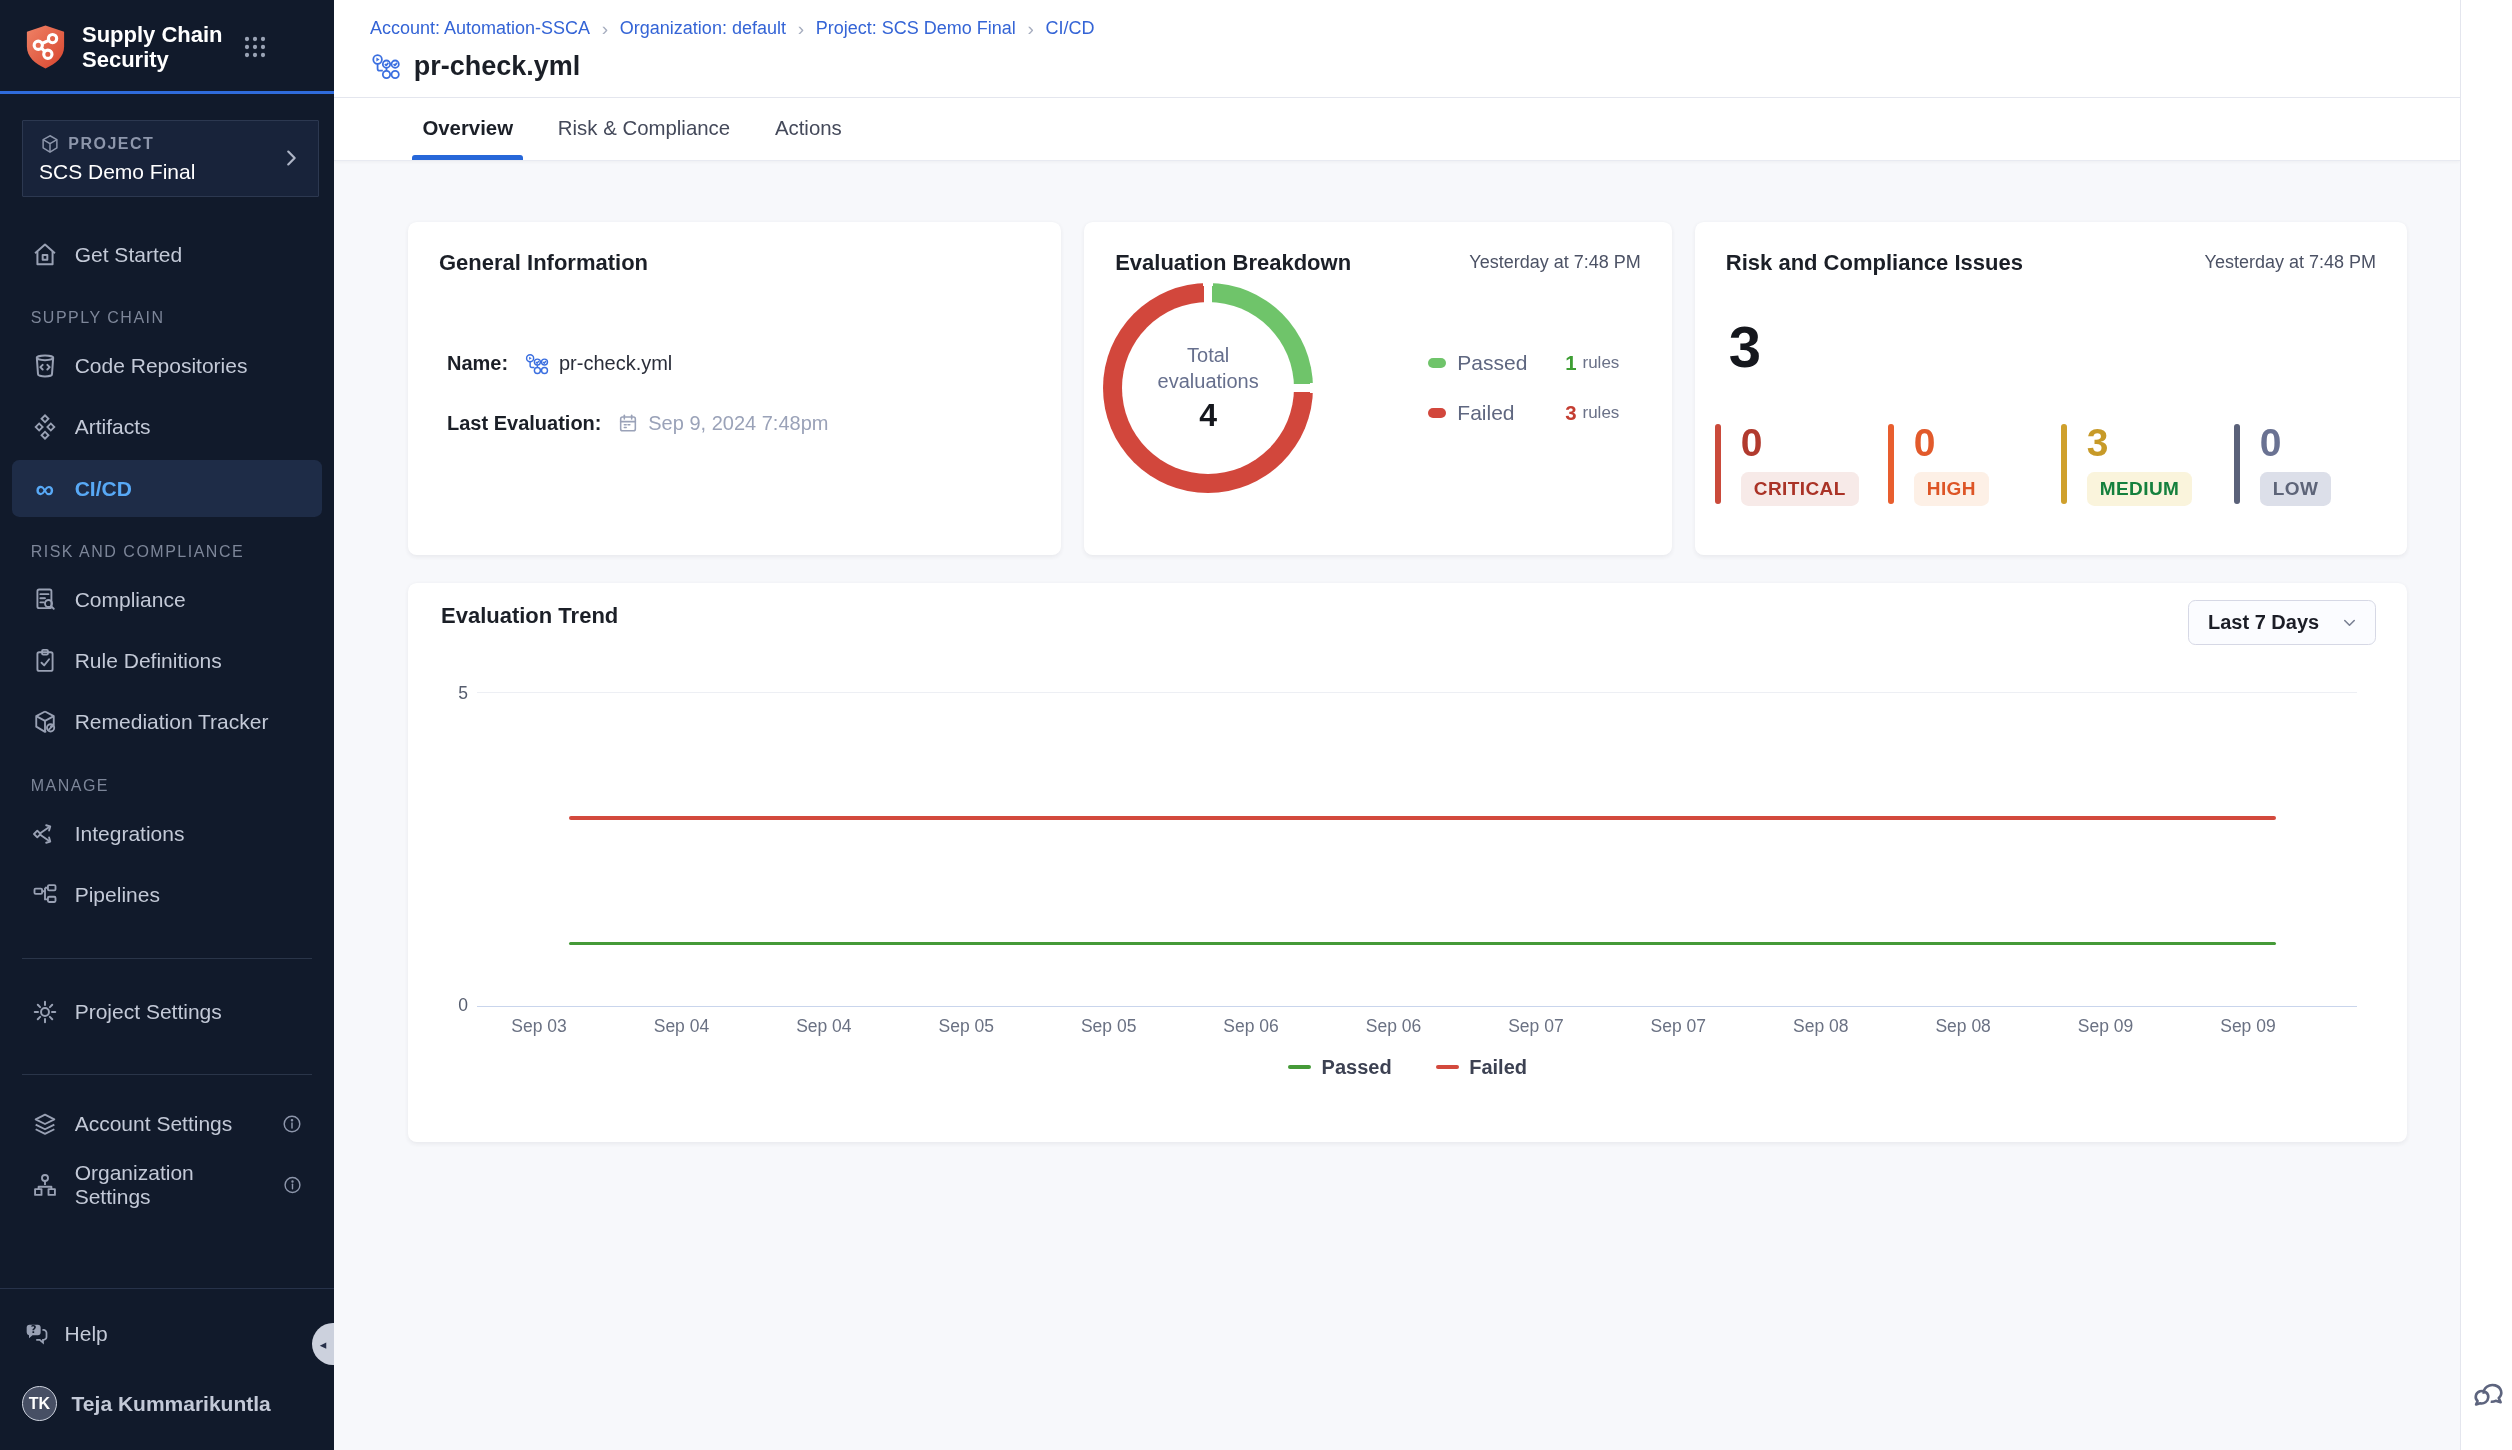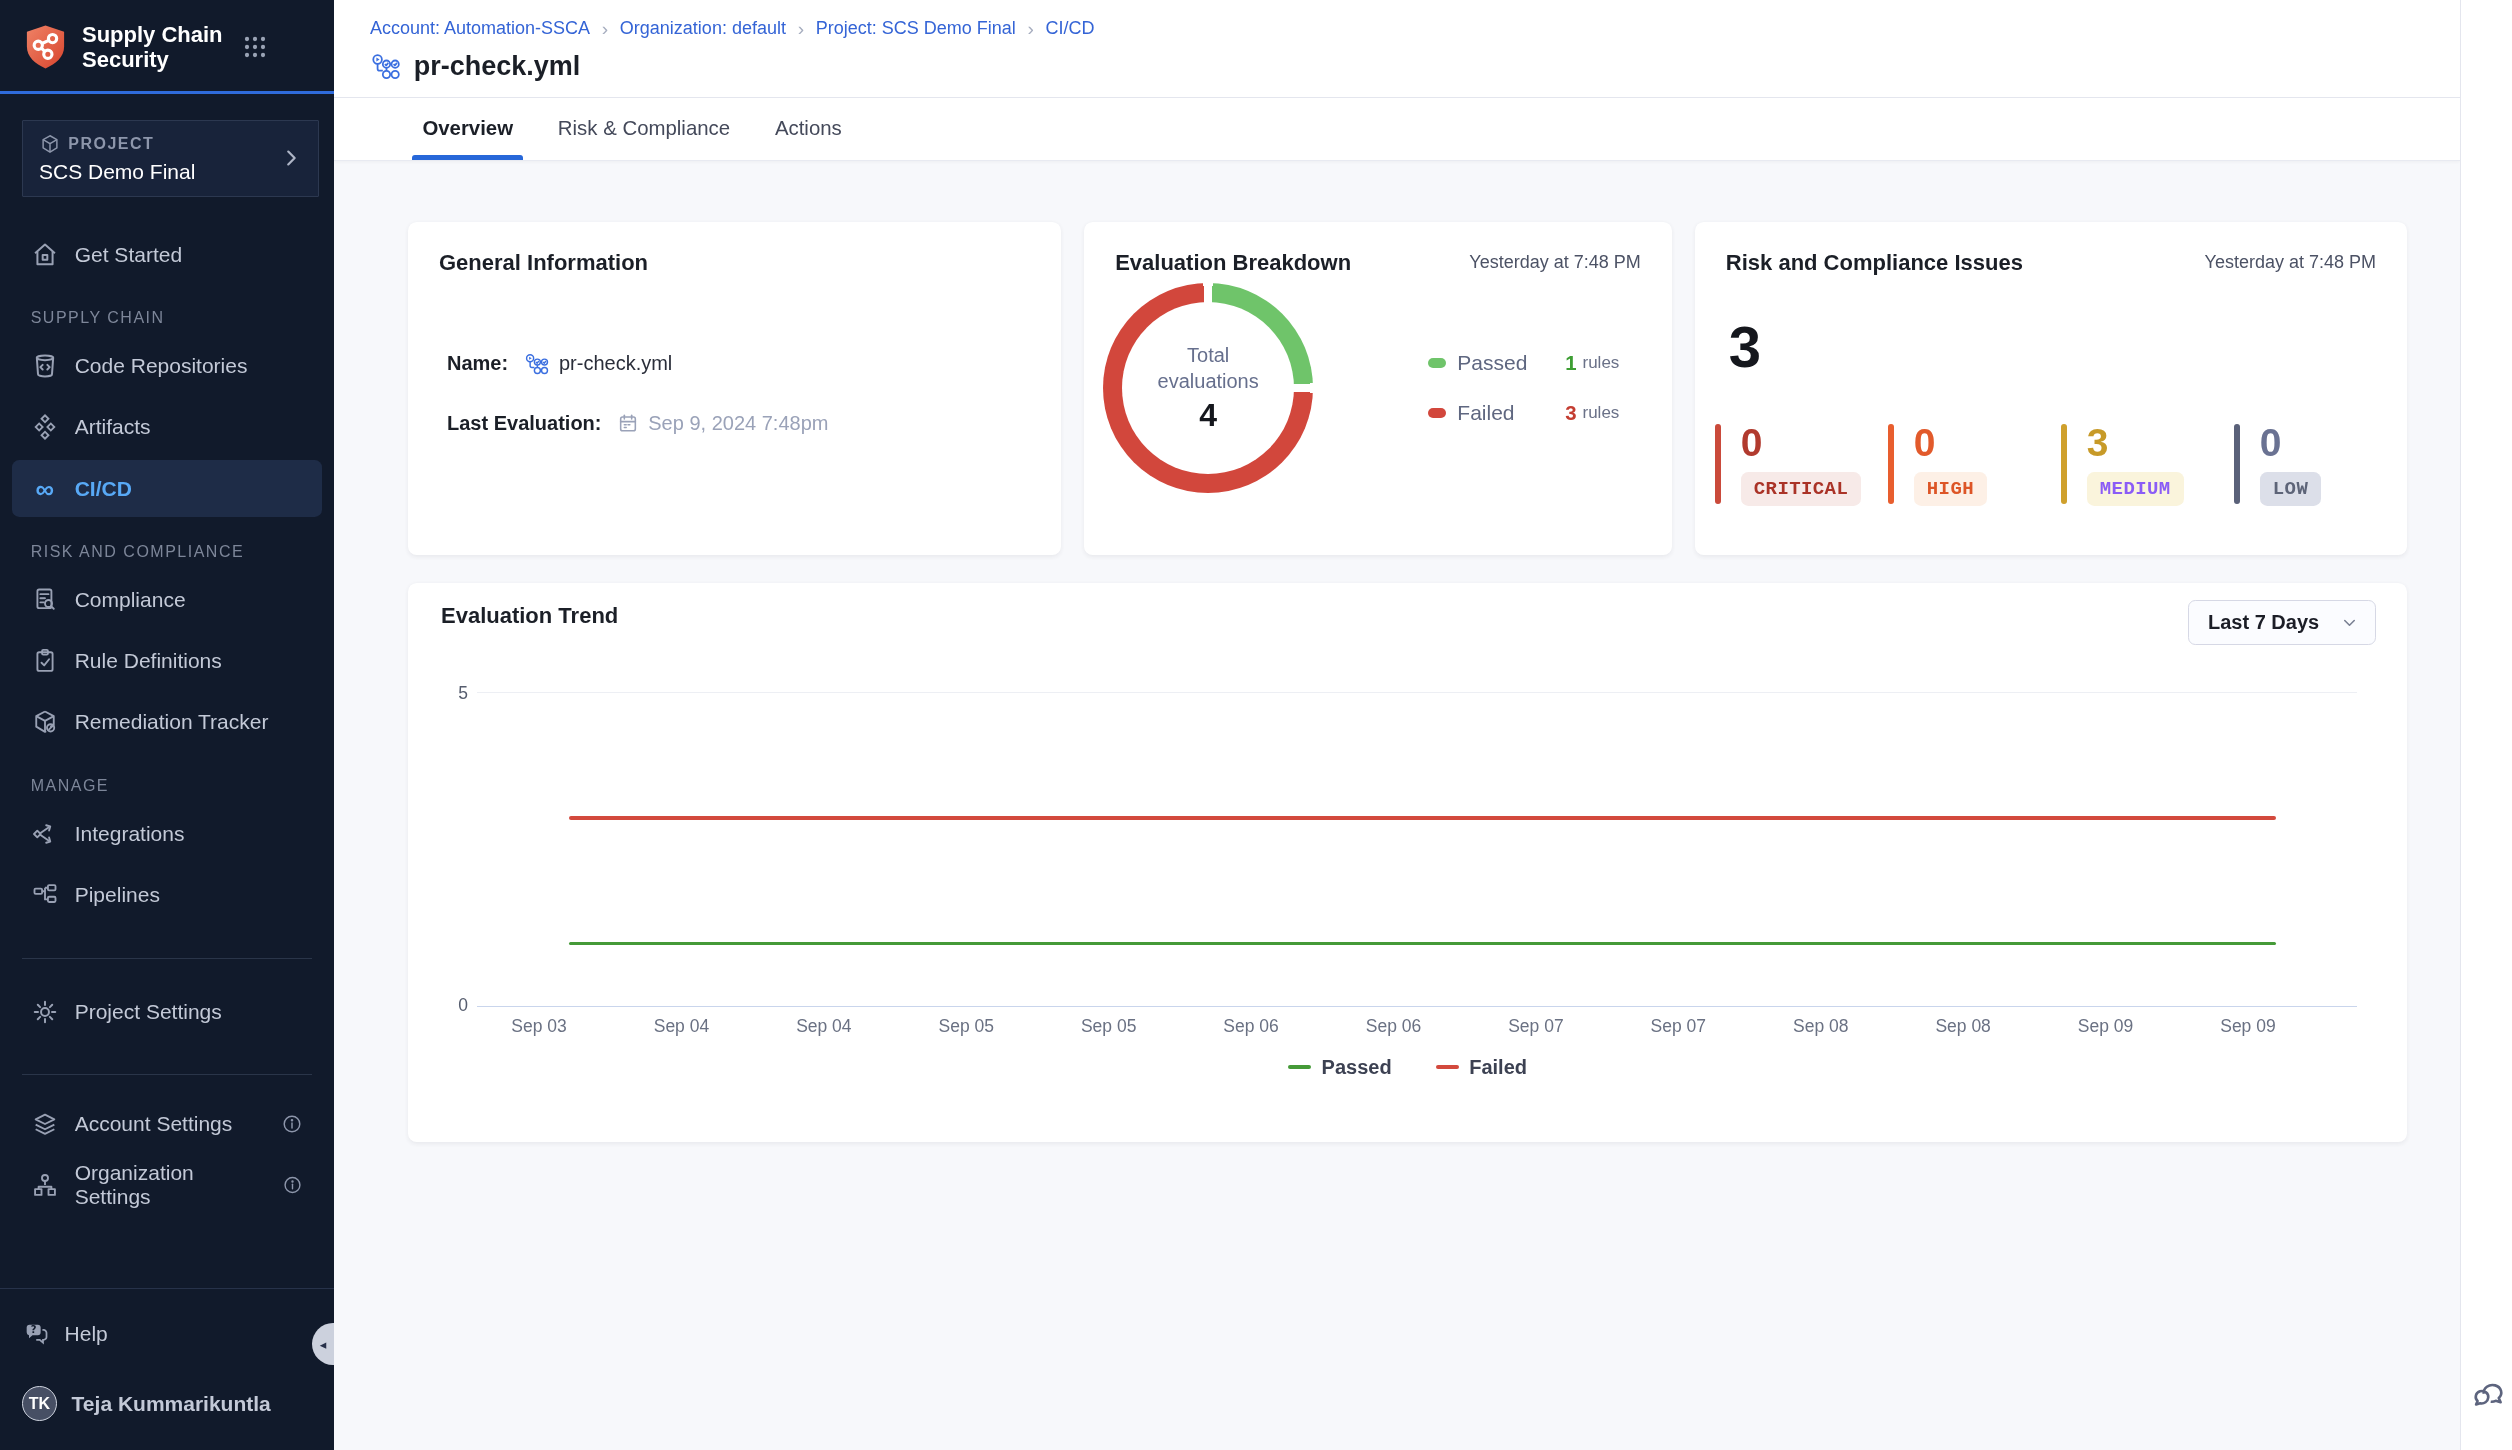--- a/index.html
+++ b/index.html
@@ -85,21 +85,21 @@
   .leg-val { font-size:20.4px; font-weight:bold; }
   .leg-unit { font-size:17px; color:#6a7188; margin-left:5.8px; }
 
   
   .rc-card { flex:1018 0 0; height:333px; }
   .rc-total { margin:42px 0 0 34px; font-size:58px; font-weight:bold; color:#15171d; line-height:1; }
   .sev-row { display:flex; margin:47px 0 0 20px; }
   .sev { position:relative; width:173px; padding-left:26px; }
   .sev-bar { position:absolute; left:0; top:1.5px; width:5.8px; height:80px; border-radius:2.9px; }
   .sev-num { font-size:39px; font-weight:bold; line-height:1; }
-  .sev-badge { display:inline-block; margin-top:10.2px; padding:5.8px 13px; border-radius:7.3px; font-size:19px; font-weight:bold; letter-spacing:0.4px;font-family:Liberation Mono, monospace; }
+  .sev-badge { display:inline-block; margin-top:10.2px; padding:5.8px 13px; border-radius:7.3px; font-size:19px; font-weight:bold; letter-spacing:0.4px; }
 
   
   .trend-card { position:relative; margin-top:28px; height:559px; }
   .trend-title { position:absolute; left:33px; top:20px; font-size:22px; font-weight:bold; color:#1b1f27; }
   .range-select { position:absolute; right:31px; top:17.5px; width:188px; height:45px; background:#fbfcff; border:0.7px solid #d6d8e5; border-radius:7.3px; display:flex; align-items:center; justify-content:space-between; padding:0 16px 0 19px; cursor:pointer; }
   .range-val { font-size:20px; font-weight:bold; color:#1c1e27; }
   .dd-chev { width:19px; height:19px; color:#7a8093; }
   .plot { position:absolute; left:69px; right:50px; top:109px; height:315px; border-top:1.5px solid #edeff4; border-bottom:1.5px solid #c9d5ec; }
   .ylab { position:absolute; width:29px; text-align:right; font-size:17.5px; color:#565d6e; }
   .ylab.max { left:-38px; top:-10.2px; }
@@ -464,21 +464,21 @@
               <span class="sev-badge" style="background: rgb(247, 234, 232); color: rgb(170, 51, 39);">CRITICAL</span>
             </div>
             <div class="sev">
               <span class="sev-bar" style="background: rgb(232, 94, 46);"></span>
               <div class="sev-num" style="color: rgb(226, 90, 43);">0</div>
               <span class="sev-badge" style="background: rgb(253, 240, 230); color: rgb(221, 85, 38);">HIGH</span>
             </div>
             <div class="sev">
               <span class="sev-bar" style="background: rgb(207, 160, 44);"></span>
               <div class="sev-num" style="color: rgb(199, 154, 40);">3</div>
-              <span class="sev-badge" style="background: rgb(250, 244, 220); color: #8b5cf6;">MEDIUM</span>
+              <span class="sev-badge" style="background: rgb(250, 244, 220); color: #15803d;">MEDIUM</span>
             </div>
             <div class="sev">
               <span class="sev-bar" style="background: rgb(90, 97, 121);"></span>
               <div class="sev-num" style="color: rgb(106, 114, 146);">0</div>
               <span class="sev-badge" style="background: rgb(220, 223, 233); color: rgb(93, 100, 120);">LOW</span>
             </div>
           </div>
         </section>
       </div>
 

